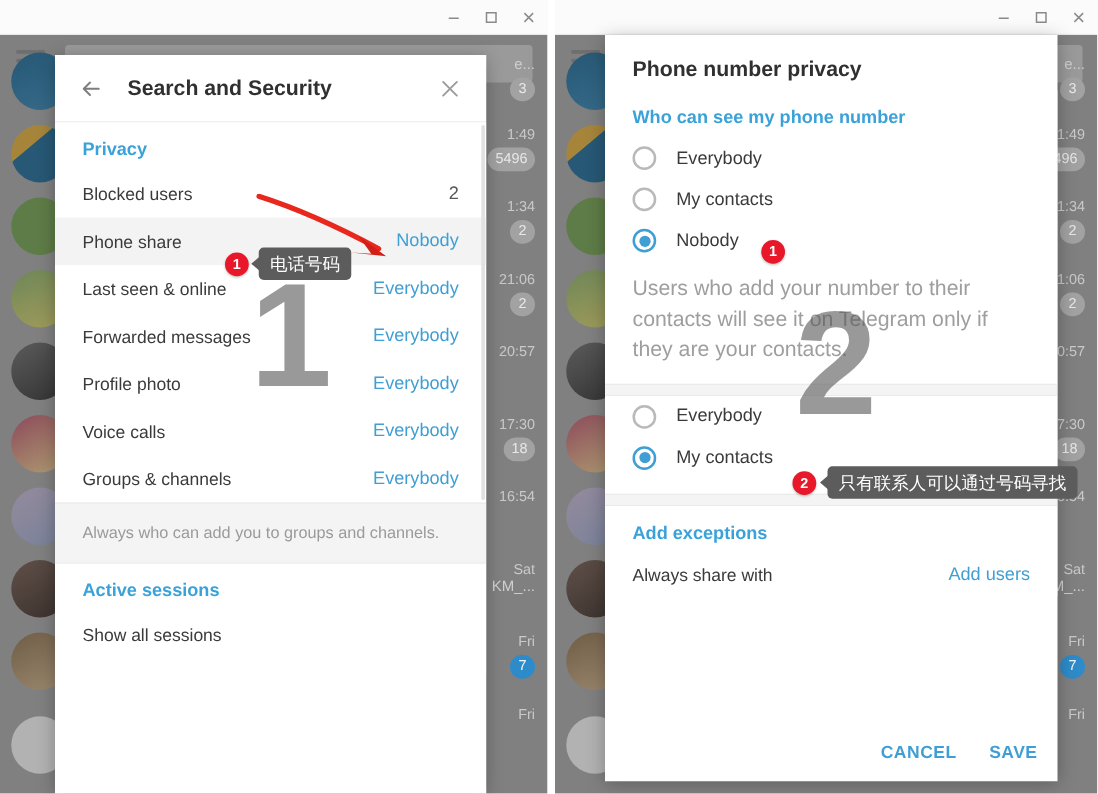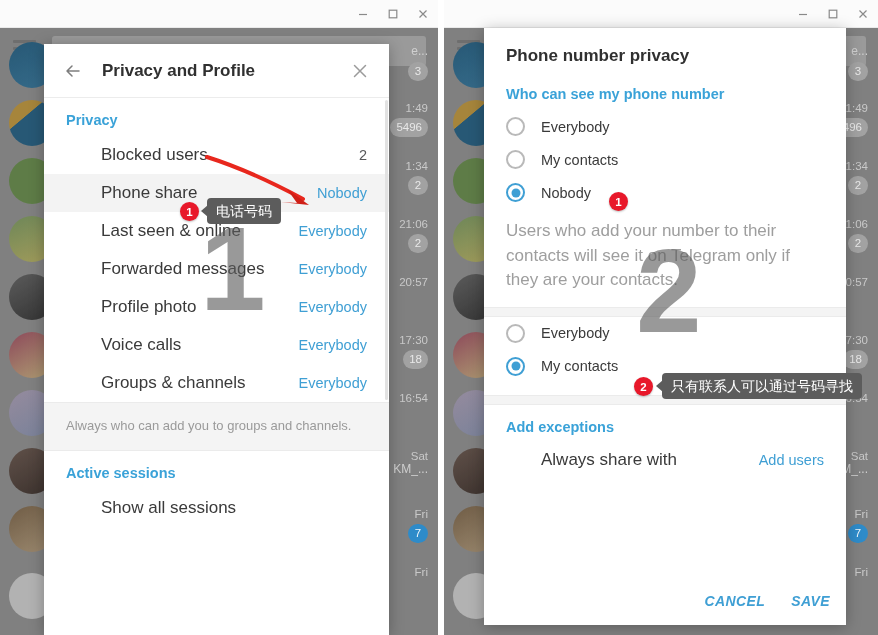--- a/index.html
+++ b/index.html
@@ -92,21 +92,21 @@
   .section { background: #ffffff; }
   .section-head {
     font-size: 14.5px; font-weight: bold; color: #3aa2d8;
     padding: 14px 22px 8px 22px;
   }
   .row {
     display: flex; align-items: center;
     padding: 0 22px; height: 38px; position: relative;
   }
   .row.highlight { background: #f3f3f3; }
-  .row-label { font-size: 17px; color: #3a3a3a; white-space: nowrap; margin-left: 35px; }
+  .row-label { font-size: 14px; color: #3a3a3a; white-space: nowrap; }
   .row-value { margin-left: auto; font-size: 14.5px; color: #3f9fd4; }
   .row-value.plain { color: #57585a; }
 
   .hint-band {
     background: #f4f4f4; border-top: 1px solid #ebebeb;
     border-bottom: 1px solid #ebebeb;
     padding: 14px 22px; font-size: 13px; color: #9a9a9a; line-height: 1.45;
   }
   .hint-plain {
     padding: 6px 22px 0 22px; font-size: 17px; color: #9e9e9e; line-height: 1.45;
@@ -123,21 +123,21 @@
   .radio.on::after {
     content:""; position:absolute; left:50%; top:50%;
     width: 9px; height: 9px; border-radius:50%; background:#3f9fd4;
     transform: translate(-50%,-50%);
   }
   .radio-label { font-size: 14.5px; color: #3a3a3a; margin-left: 16px; }
 
   
   .dlg-actions {
     position:absolute; right: 14px; bottom: 12px;
-    display:flex; gap: 22px; align-items:center;font-style:italic;
+    display:flex; gap: 22px; align-items:center;
   }
   .action-btn {
     font-size: 14px; font-weight: bold; color: #3f9fd4;
     letter-spacing: 0.4px; padding: 4px 2px;
   }
 
   
   .dlg-scroll {
     position:absolute; right: 1px; top: 56px; width: 3px; height: 300px;
     background: #e2e2e2; border-radius: 2px;
@@ -236,21 +236,21 @@
         </div>
     </div>
 
     <div class="dialog dlg-left">
       <div class="dlg-header">
         <div class="icon-btn">
           <svg width="20" height="20" viewBox="0 0 20 20">
               <path d="M16 10H4.5M9 5l-5 5 5 5" fill="none" stroke="#7d7d7d" stroke-width="1.5" stroke-linecap="round" stroke-linejoin="round"></path>
             </svg>
         </div>
-        <div class="dlg-title">Privacy and Profile</div>
+        <div class="dlg-title">Search and Security</div>
         <div class="icon-btn">
           <svg width="18" height="18" viewBox="0 0 18 18">
               <path d="M3.5 3.5l11 11M14.5 3.5l-11 11" stroke="#9b9b9b" stroke-width="1.5" stroke-linecap="round"></path>
             </svg>
         </div>
       </div>
 
       <div class="section">
         <div class="section-head">Privacy</div>
         <div id="left-rows">

